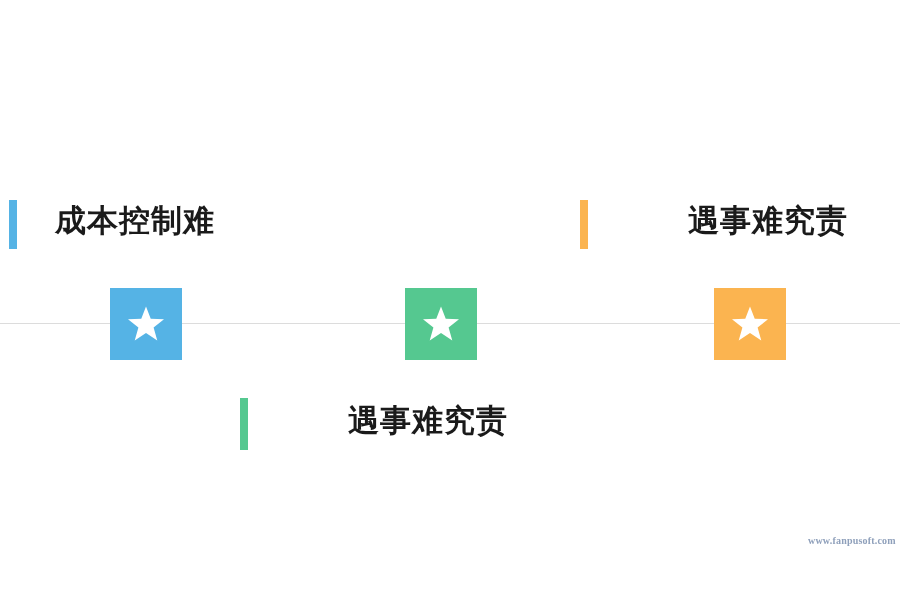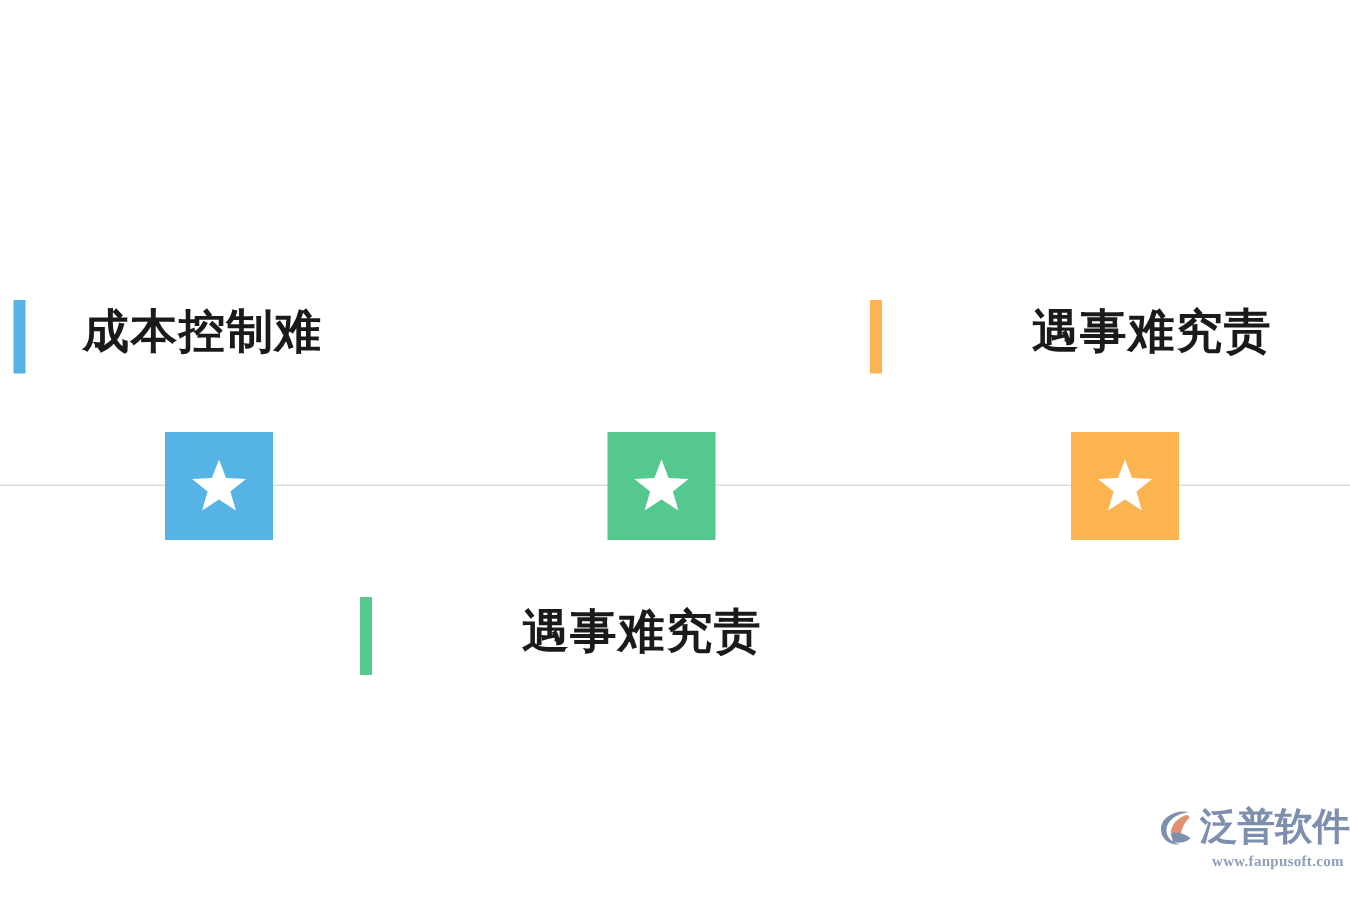--- a/index.html
+++ b/index.html
@@ -144,24 +144,16 @@
     </svg>
   </div>
 
   <div class="milestone milestone-3">
     <svg class="star-icon" viewBox="0 0 100 100">
       <polygon fill="#ffffff" points="50,6 61.8,36.8 95,38.2 69,59 78.2,91 50,72.5 21.8,91 31,59 5,38.2 38.2,36.8"></polygon>
     </svg>
   </div>
 
   <div class="brand">
-    <div class="brand-row">
-      <svg class="brand-mark" viewBox="0 0 100 100">
-        <path d="M82 18 C52 12 20 30 20 56 C20 78 40 92 62 90 C44 86 32 74 32 58 C32 38 54 22 82 18 Z" fill="#7e8fae"></path>
-        <path d="M78 24 C58 30 44 44 42 62 C40 78 52 86 64 84 C62 66 68 44 84 30 Z" fill="#e09171"></path>
-        <path d="M44 64 C58 62 74 66 86 76 C74 86 58 88 46 84 Z" fill="#7e8fae"></path>
-      </svg>
-      <span class="brand-name">泛普软件</span>
-    </div>
     <div class="brand-url">www.fanpusoft.com</div>
   </div>
 
 </div>
 
 </body></html>

